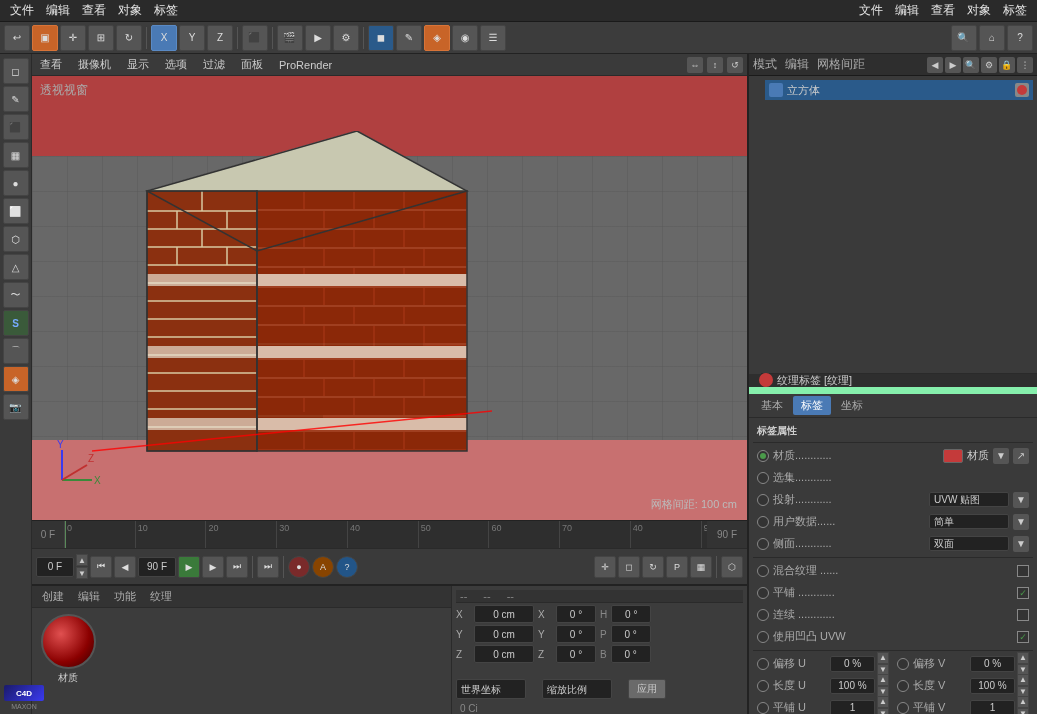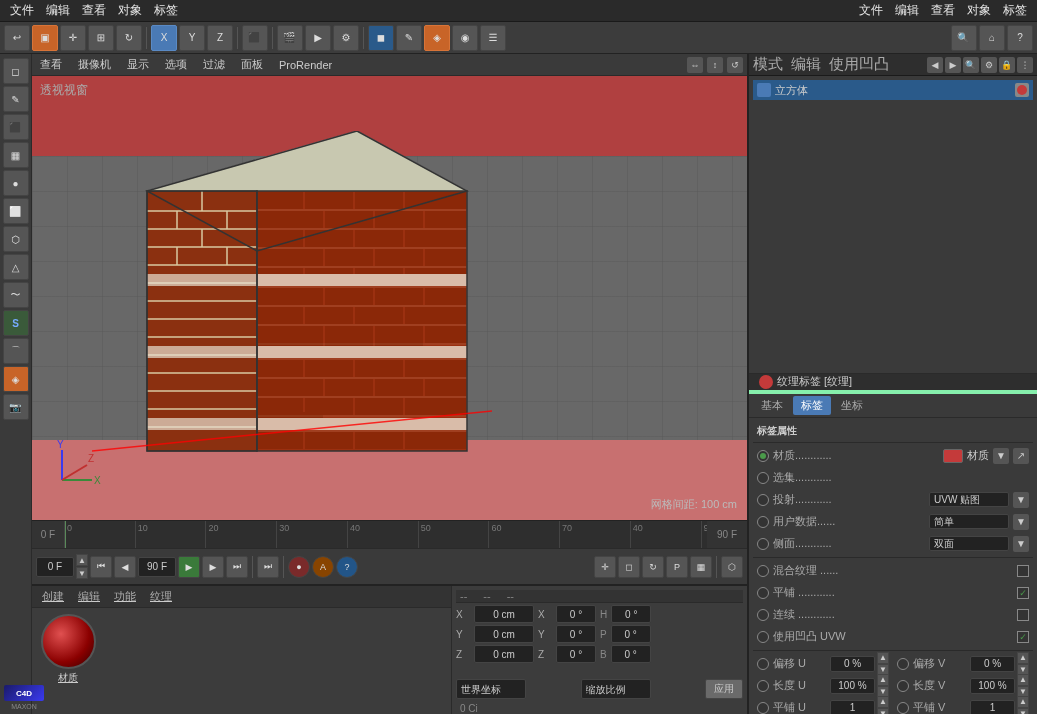--- a/index.html
+++ b/index.html
@@ -308,21 +308,20 @@
     }
 
     
     .material-panel {
       width: 420px;
       background: #3c3c3c;
       border-right: 1px solid #2a2a2a;
       display: flex;
       flex-direction: column;
       flex-shrink: 0;
-      text-decoration: underline;
     }
     .material-panel-tabs {
       height: 22px;
       background: #333;
       display: flex;
       align-items: center;
       gap: 6px;
       padding: 0 6px;
       border-bottom: 1px solid #2a2a2a;
     }
@@ -407,23 +406,22 @@
       border: 1px solid #444;
       color: #ccc;
       font-size: 10px;
       width: 40px;
       height: 18px;
       text-align: center;
       border-radius: 2px;
     }
     .coord-btn-row {
       display: flex;
-      gap: 2px;
+      gap: 16px;
       margin-top: 14px;
-      justify-content: space-between;
     }
     .coord-btn {
       background: #555;
       border: 1px solid #444;
       color: #ccc;
       font-size: 10px;
       padding: 2px 8px;
       border-radius: 2px;
       cursor: pointer;
     }
@@ -451,21 +449,21 @@
       flex-shrink: 0;
     }
 
     
     .right-panel-header {
       height: 22px;
       background: #2e2e2e;
       display: flex;
       align-items: center;
       padding: 0 4px;
-      border-bottom: 4px solid #86efac;
+      border-bottom: 7px solid #86efac;
       flex-shrink: 0;
     }
     .right-panel-tabs {
       height: 24px;
       background: #3a3a3a;
       display: flex;
       align-items: center;
       padding: 0 4px;
       gap: 2px;
       border-bottom: 1px solid #2a2a2a;
@@ -655,21 +653,21 @@
     .obj-manager-header {
       height: 22px;
       background: #2e2e2e;
       display: flex;
       align-items: center;
       padding: 0 4px;
       gap: 8px;
       border-bottom: 1px solid #1a1a1a;
     }
     .obj-manager-header span {
-      font-size: 15px;
+      font-size: 12px;
       color: #aaa;
       cursor: pointer;
     }
     .obj-manager-search {
       margin-left: auto;
       display: flex;
       gap: 2px;
     }
     .obj-manager-content {
       flex: 1;
@@ -1050,32 +1048,32 @@
       </div>
 
     </div>
   </div>
 
   <div class="right-panel">
 
     <div class="obj-manager-header">
       <span>模式</span>
       <span>编辑</span>
-      <span>使用凹凸</span>
+      <span>网格间距</span>
       <div class="obj-manager-search">
         <div class="vp-tb-icon">◀</div>
         <div class="vp-tb-icon">▶</div>
         <div class="vp-tb-icon">🔍</div>
         <div class="vp-tb-icon">⚙</div>
         <div class="vp-tb-icon">🔒</div>
         <div class="vp-tb-icon">⋮</div>
       </div>
     </div>
 
-    <div class="obj-manager-content" style="height:80px; overflow:hidden; border-bottom:1px solid #2a2a2a;">
+    <div class="obj-manager-content" style="height:80px; overflow:hidden; border-bottom:1px solid #2a2a2a;margin-left:12px;">
       <div class="obj-item selected">
         <div class="obj-icon" style="background:#4a7ab5;"></div>
         <span class="obj-label">立方体</span>
         <div style="margin-left:auto;display:flex;gap:2px;">
           <div style="width:14px;height:14px;background:#888;border-radius:2px;">
             <svg width="14" height="14" viewBox="0 0 14 14">
                 <circle cx="7" cy="7" r="5" fill="#c43a3a"></circle>
               </svg>
           </div>
         </div>

